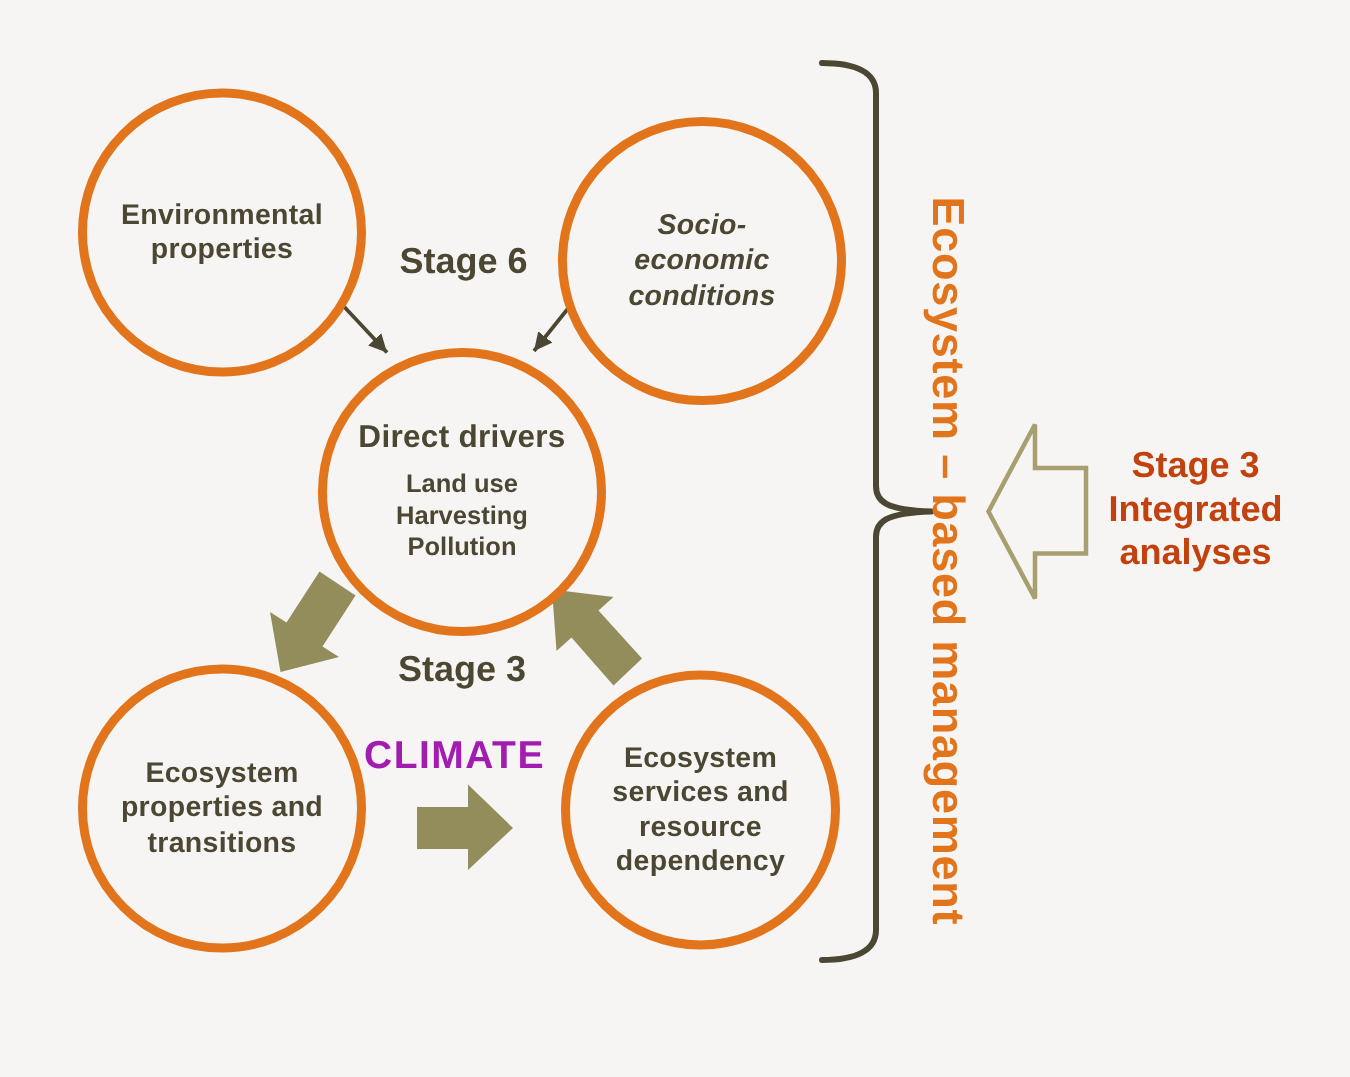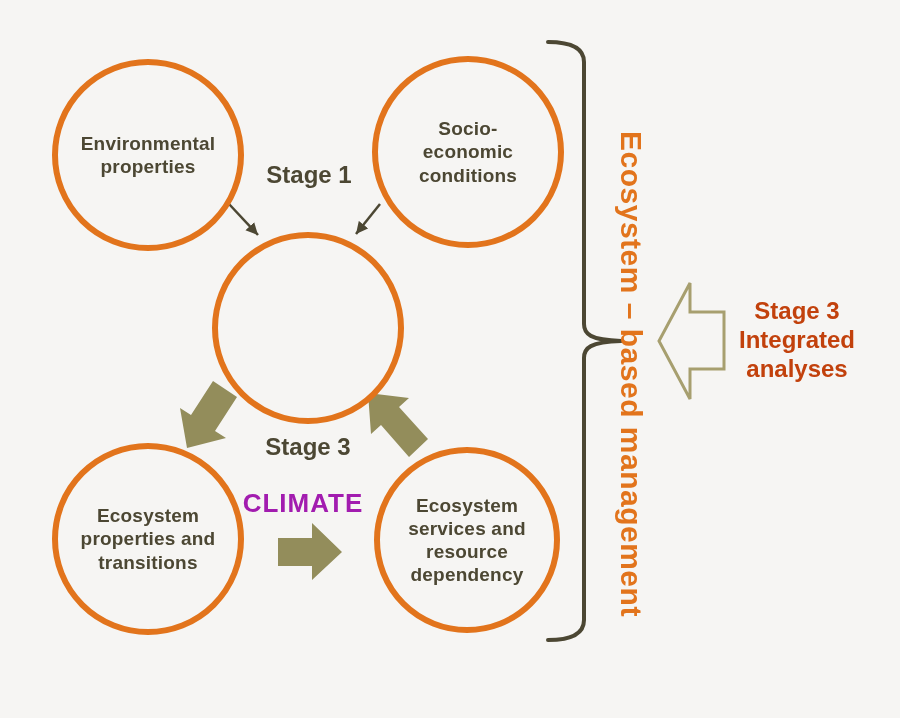--- a/index.html
+++ b/index.html
@@ -31,21 +31,21 @@
     color:#4c4733;
     font-weight:bold;
   }
   .node-label{
     white-space:pre-line;
     font-size:19px;
     line-height:1.22;
     letter-spacing:.2px;
   }
   #node-env{left:52px;top:59px;width:192px;height:192px;}
-  #node-socio{left:372px;top:56px;width:192px;height:192px;}
+  #node-socio{left:372px;top:78px;width:192px;height:192px;font-style:italic;}
   #node-drivers{left:212px;top:232px;width:192px;height:192px;}
   #node-props{left:52px;top:443px;width:192px;height:192px;}
   #node-services{left:374px;top:447px;width:186px;height:186px;}
   .drivers-title{
     font-size:21px;
     margin-bottom:9px;
     letter-spacing:.2px;
   }
   .drivers-items{
     white-space:pre-line;
@@ -126,36 +126,40 @@
 properties</div>
   </div>
 
   <div class="node" id="node-socio">
     <div class="node-label">Socio-
 economic
 conditions</div>
   </div>
 
   <div class="node" id="node-drivers">
+    <div class="drivers-title">Direct drivers</div>
+    <div class="drivers-items">Land use
+Harvesting
+Pollution</div>
   </div>
 
   <div class="node" id="node-props">
     <div class="node-label">Ecosystem
 properties and
 transitions</div>
   </div>
 
   <div class="node" id="node-services">
     <div class="node-label">Ecosystem
 services and
 resource
 dependency</div>
   </div>
 
-  <div class="stage-label" id="stage1">Stage 1</div>
+  <div class="stage-label" id="stage1">Stage 6</div>
 
   <div class="stage-label" id="stage2">Stage 3</div>
 
   <div id="climate">CLIMATE</div>
 
   <div id="stage3">Stage 3
 Integrated
 analyses</div>
 
   <div id="mgmt-label">Ecosystem – based management</div>

